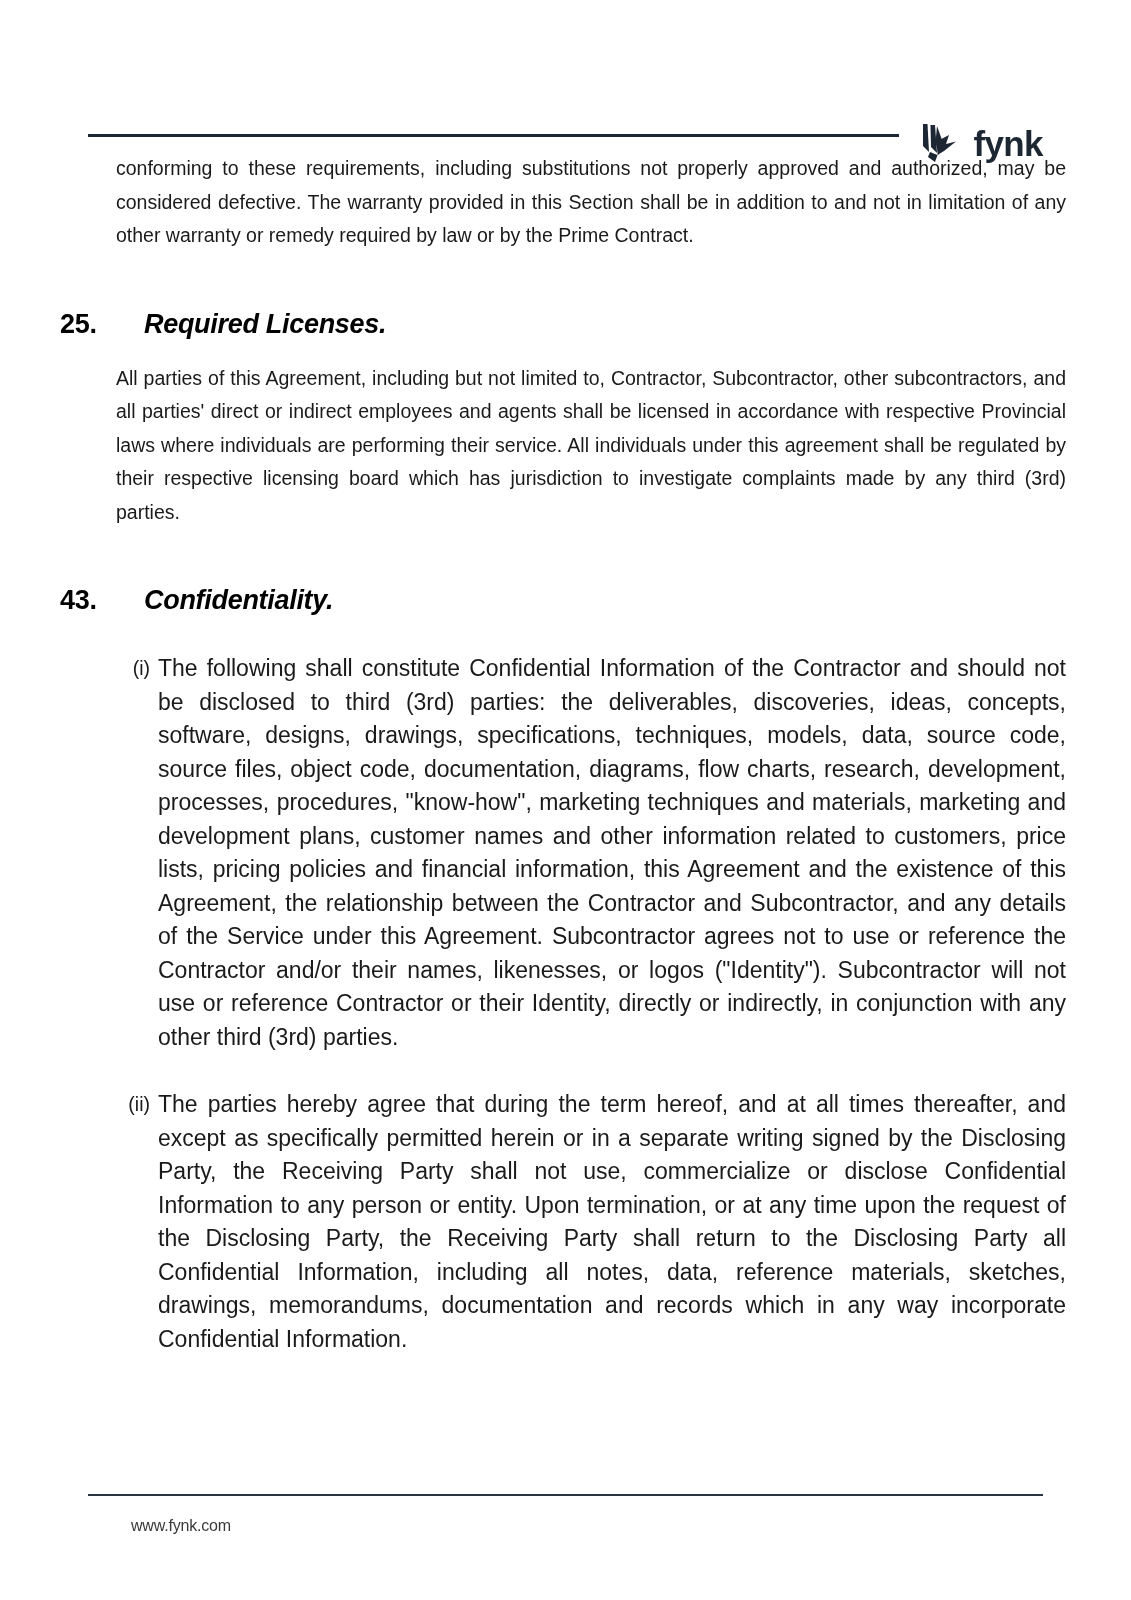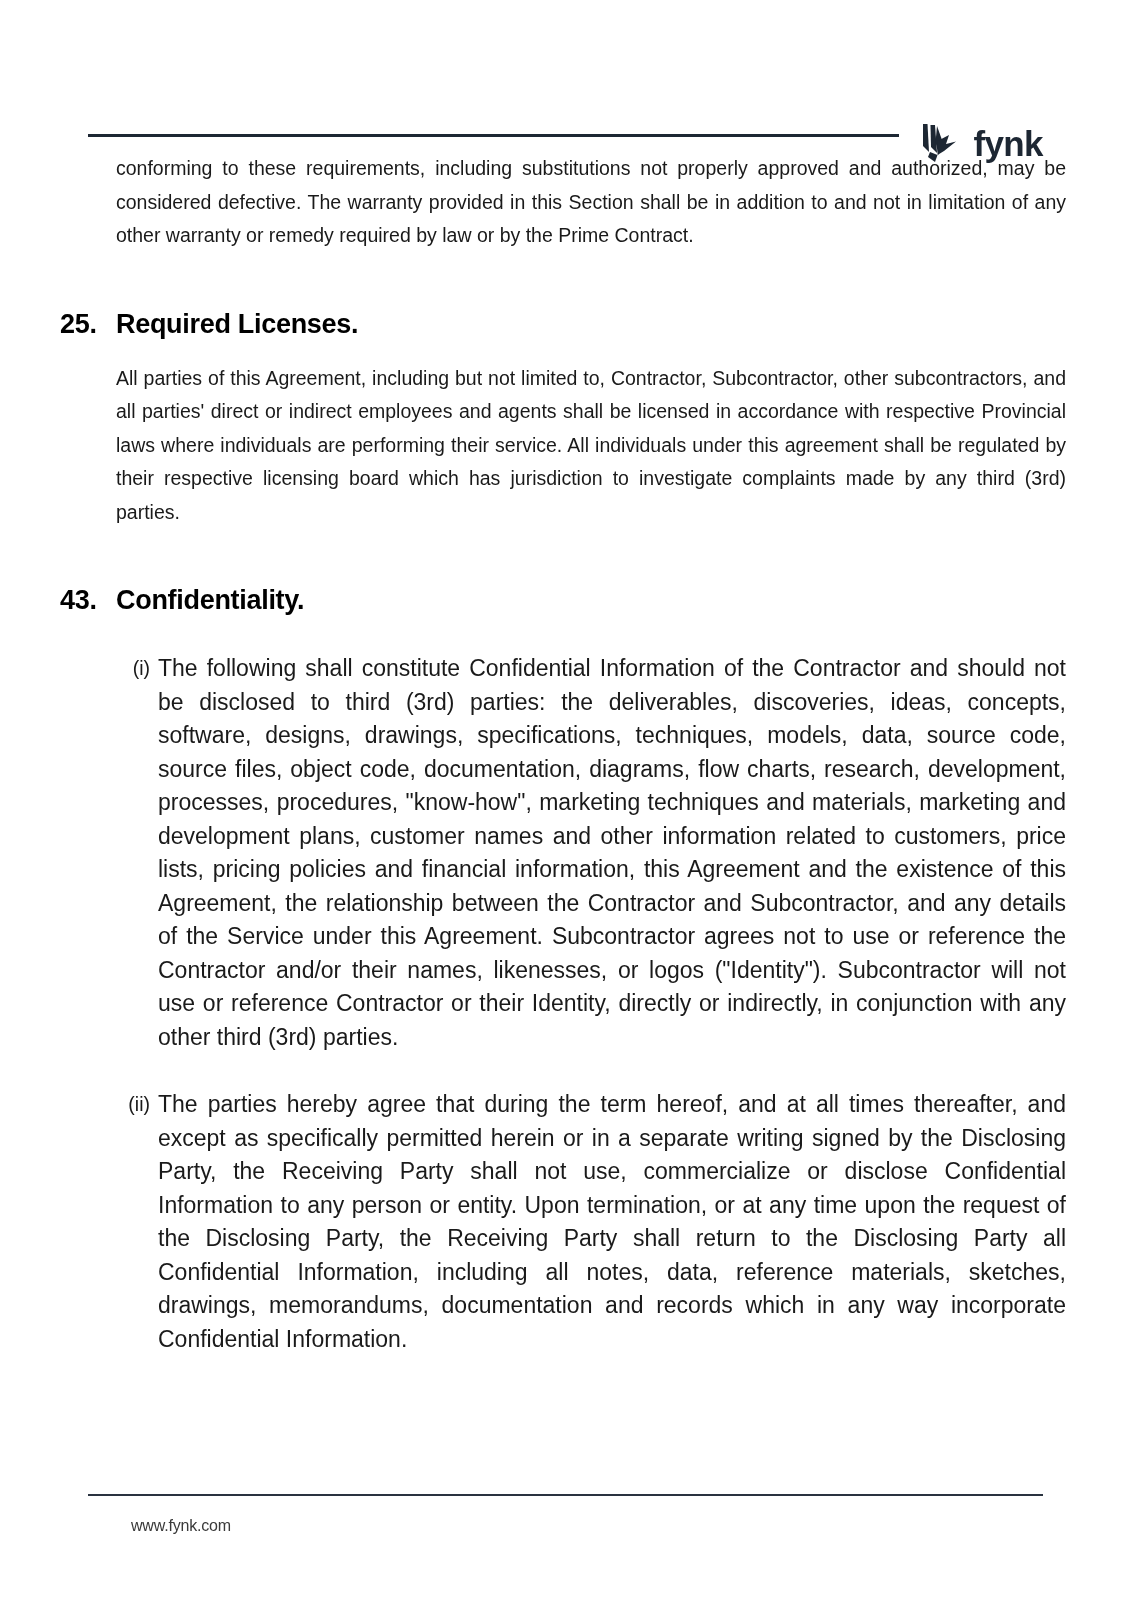--- a/index.html
+++ b/index.html
@@ -73,34 +73,36 @@
     color: #1a1a1a;
     padding-left: 56px;
     padding-right: 5px;
   }
 
   .section {
     display: flex;
     align-items: center;
     margin-top: 56px;
     margin-bottom: 22px;
+    gap: 28px;
   }
   .section-number {
     font-size: 27px;
     font-weight: bold;
     color: #000000;
     width: 56px;
     flex: 0 0 56px;
     letter-spacing: -0.3px;
   }
   .section-title {
     font-size: 27px;
     font-weight: bold;
     color: #000000;
     letter-spacing: -0.3px;
+    font-style: italic;
   }
 
   .roman-list {
     margin-top: 36px;
     padding: 0;
   }
   .roman-item {
     display: flex;
     align-items: flex-start;
     margin-bottom: 34px;

